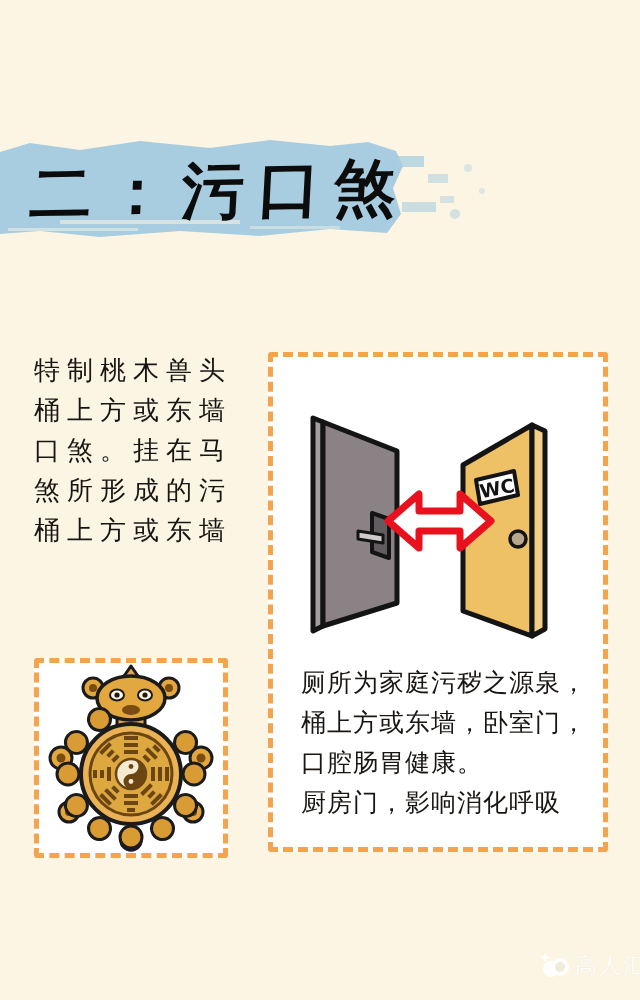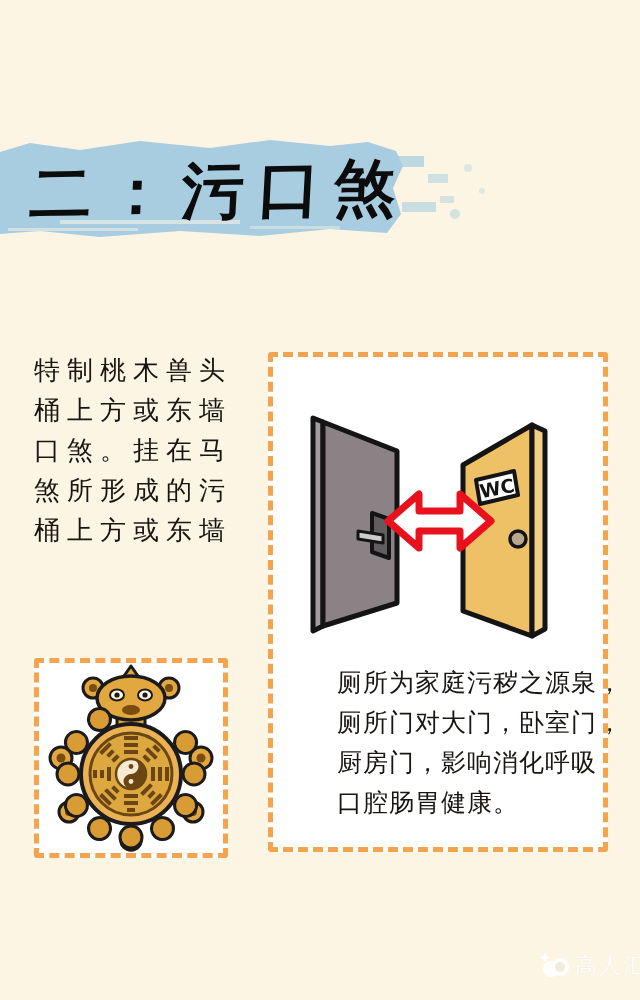--- a/index.html
+++ b/index.html
@@ -29,21 +29,21 @@
     position:absolute;background:#ffffff;
     border:5px dashed #f4a44e;border-radius:3px;box-sizing:content-box;
   }
   .diagram-card{left:268px;top:352px;width:330px;height:490px;}
   .amulet-card{left:34px;top:658px;width:184px;height:190px;}
   .diagram-card svg.doors{position:absolute;left:0;top:0;}
   .caption{
     position:absolute;left:28px;top:306px;width:300px;
     font-size:25px;line-height:40px;letter-spacing:1px;color:#181512;
   }
-  .caption .text-line{white-space:nowrap;margin-left:36px;}
+  .caption .text-line{white-space:nowrap;}
   .amulet-card svg{position:absolute;left:0;top:-1px;}
   
   .watermark{
     position:absolute;left:538px;top:950px;display:flex;align-items:center;gap:5px;
   }
   .watermark .wm-text{
     font-size:22px;letter-spacing:2px;color:rgba(255,255,255,0.92);
     text-shadow:0 0 1px rgba(220,210,190,0.5);white-space:nowrap;
   }
 </style>
@@ -97,23 +97,23 @@
       <g>
         <polygon points="203,123 241,114 245,138 207,147" fill="#ffffff" stroke="#141414" stroke-width="4" stroke-linejoin="round"></polygon>
         <text x="224" y="138" transform="rotate(-11 224 131)" text-anchor="middle" font-family="DejaVu Sans, sans-serif" font-size="19" font-weight="bold" fill="#141414">WC</text>
       </g>
       <circle cx="245" cy="182" r="8" fill="#b9a78b" stroke="#141414" stroke-width="3.5"></circle>
 
       <polygon points="115,164 146,137 146,154 187,154 187,137 218,164 187,191 187,174 146,174 146,191" fill="#ffffff" stroke="#e8111d" stroke-width="7" stroke-linejoin="round"></polygon>
     </svg>
     <div class="caption">
       <div class="text-line">厕所为家庭污秽之源泉，</div>
-      <div class="text-line">厕所门对大门，卧室门，</div>
+      <div class="text-line">桶上方或东墙，卧室门，</div>
+      <div class="text-line">口腔肠胃健康。</div>
       <div class="text-line">厨房门，影响消化呼吸</div>
-      <div class="text-line">口腔肠胃健康。</div>
     </div>
   </div>
 
   <div class="card amulet-card">
     <svg width="184" height="192" viewBox="0 0 184 192">
 
       <rect x="78" y="44" width="28" height="26" fill="#e2a73e" stroke="#1b1b1b" stroke-width="3"></rect>
 
       <g>
         <polygon points="92,4 78,24 106,24" fill="#e2a73e" stroke="#1b1b1b" stroke-width="3" stroke-linejoin="round"></polygon>

